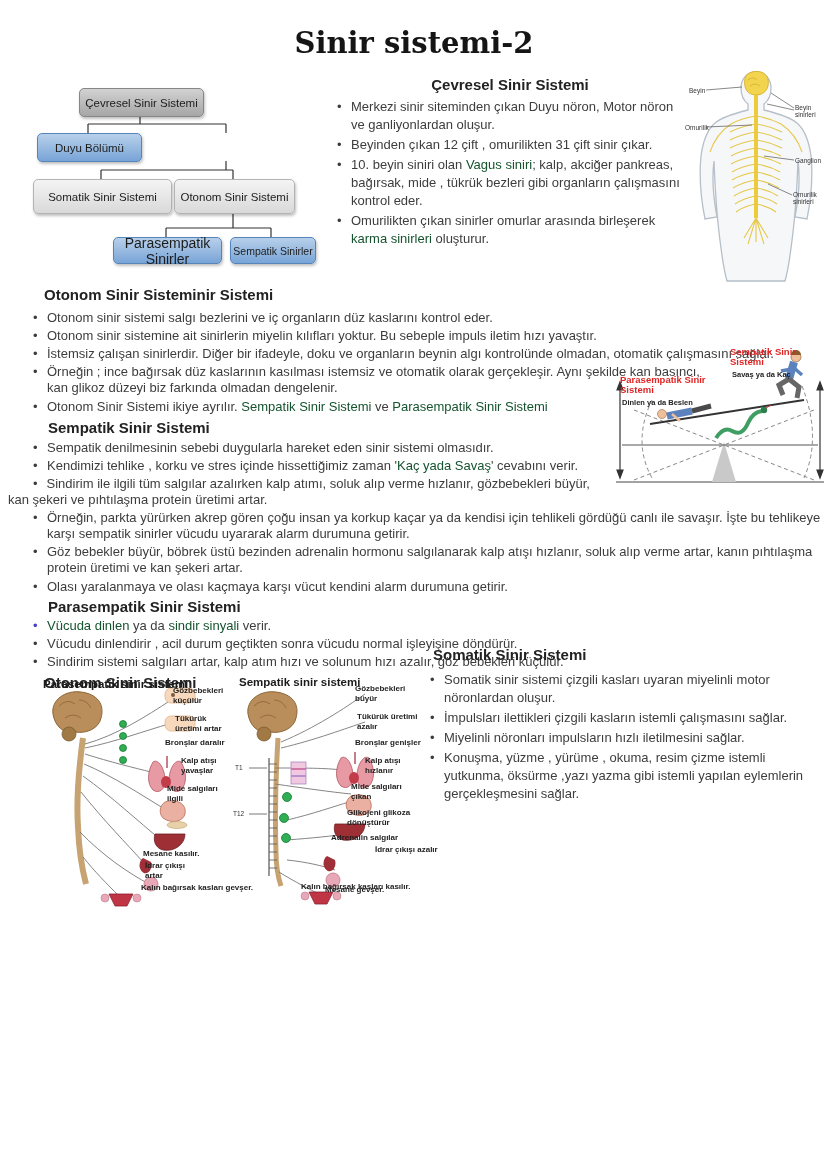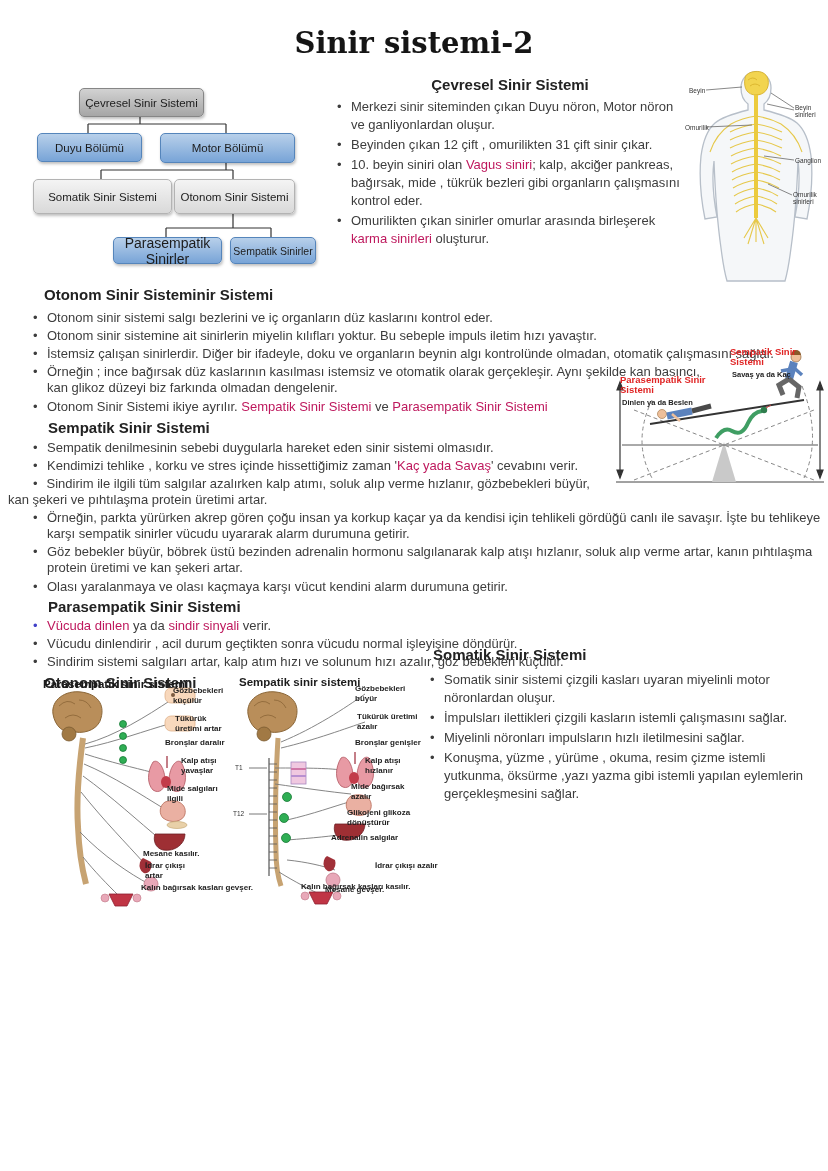--- a/index.html
+++ b/index.html
@@ -18,21 +18,21 @@
   .fbox.light{background:linear-gradient(180deg,#f4f4f4,#d9d9d9);border:1px solid #b3b3b3;}
   
   .bullets{margin:0;}
   .bullet{display:flex;font-size:13px;line-height:1.24;color:#3d3d3d;margin:0 0 2px 0;}
   .bullet .marker{flex:none;width:14px;margin-left:5px;text-align:left;}
   .bullet .btext{flex:1;}
   .bullet.w660 .btext{max-width:655px;}
   .bullet.flow{display:block;margin-left:-20px;max-width:600px;}
   .bullet.flow .marker{display:inline;width:auto;margin-left:25px;margin-right:9px;}
   .lh14 .bullet{line-height:1.38;margin-bottom:2px;}
-  .c-blue{color:#be185d;margin-top:14px;}
+  .c-blue{color:#14532d;margin-top:14px;}
   .m-blue{color:#4141c8;}
   
   #sec-cevresel{position:absolute;left:332px;top:76px;width:356px;}
   #sec-cevresel h2{text-align:center;margin-bottom:5px;}
   #maincol{position:absolute;left:28px;top:286px;width:798px;}
   #maincol h2.h-otonom{margin-left:16px;margin-bottom:7px;}
   #maincol h2.h-semp{margin-left:20px;margin-top:4px;margin-bottom:4px;}
   #maincol h2.h-para{margin-left:20px;margin-top:3px;margin-bottom:3px;}
   #maincol h2.h-otonom2{margin-left:16px;margin-top:4px;}
   #sec-somatik{position:absolute;left:425px;top:646px;width:400px;}
@@ -58,21 +58,20 @@
   <div id="flowchart">
     <svg width="292" height="185" viewBox="0 0 292 185">
       <g stroke="#333" stroke-width="1.2" fill="none">
         <path d="M110,30 L110,39 M58,39 L196,39 M58,39 L58,48 M196,39 L196,48"></path>
         <path d="M196,76 L196,85 M71,85 L203,85 M71,85 L71,94 M203,85 L203,94"></path>
         <path d="M203,127 L203,143 M136,143 L241,143 M136,143 L136,152 M241,143 L241,152"></path>
       </g>
     </svg>
     <div class="fbox gray" style="left:49px;top:3px;width:123px;height:27px;">Çevresel Sinir Sistemi</div>
     <div class="fbox blue" style="left:7px;top:48px;width:103px;height:27px;">Duyu Bölümü</div>
-    <div class="fbox blue" style="left:130px;top:48px;width:133px;height:28px;">Motor Bölümü</div>
     <div class="fbox light" style="left:3px;top:94px;width:137px;height:33px;">Somatik Sinir Sistemi</div>
     <div class="fbox light" style="left:144px;top:94px;width:119px;height:33px;">Otonom Sinir Sistemi</div>
     <div class="fbox blue" style="left:83px;top:152px;width:107px;height:25px;font-size:14px;">Parasempatik Sinirler</div>
     <div class="fbox blue" style="left:200px;top:152px;width:84px;height:25px;font-size:10.5px;">Sempatik Sinirler</div>
   </div>
 
   <div id="sec-cevresel">
     <h2>Çevresel Sinir Sistemi</h2>
     <div class="bullets lh14">
         <div class="bullet">
@@ -384,23 +383,23 @@
     <div class="alabel" style="left:146px;top:84px;width:48px;">Kalp atışı yavaşlar</div>
     <div class="alabel" style="left:132px;top:112px;width:62px;">Mide salgıları ilgili</div>
     <div class="alabel" style="left:108px;top:177px;width:90px;">Mesane kasılır.</div>
     <div class="alabel" style="left:110px;top:189px;width:52px;">İdrar çıkışı artar</div>
     <div class="alabel" style="left:106px;top:211px;width:170px;">Kalın bağırsak kasları gevşer.</div>
 
     <div class="alabel" style="left:320px;top:12px;width:58px;">Gözbebekleri büyür</div>
     <div class="alabel" style="left:322px;top:40px;width:62px;">Tükürük üretimi azalır</div>
     <div class="alabel" style="left:320px;top:66px;width:72px;">Bronşlar genişler</div>
     <div class="alabel" style="left:330px;top:84px;width:48px;">Kalp atışı hızlanır</div>
-    <div class="alabel" style="left:316px;top:110px;width:62px;">Mide bağırsak azalır</div>
+    <div class="alabel" style="left:316px;top:110px;width:62px;">Mide salgıları çıkan</div>
     <div class="alabel" style="left:312px;top:136px;width:68px;">Glikojeni glikoza dönüştürür</div>
     <div class="alabel" style="left:296px;top:161px;width:92px;">Adrenalin salgılar</div>
     <div class="alabel" style="left:290px;top:177px;width:92px;margin-top:36px;">Mesane gevşer.</div>
-    <div class="alabel" style="left:292px;top:189px;width:92px;padding-left:48px;">İdrar çıkışı azalır</div>
+    <div class="alabel" style="left:292px;top:173px;width:92px;padding-left:48px;">İdrar çıkışı azalır</div>
     <div class="alabel" style="left:266px;top:210px;width:130px;">Kalın bağırsak kasları kasılır.</div>
     <div class="spinelabel" style="left:200px;top:92px;">T1</div>
     <div class="spinelabel" style="left:198px;top:138px;">T12</div>
   </div>
 
 </div>
 
 </body></html>

